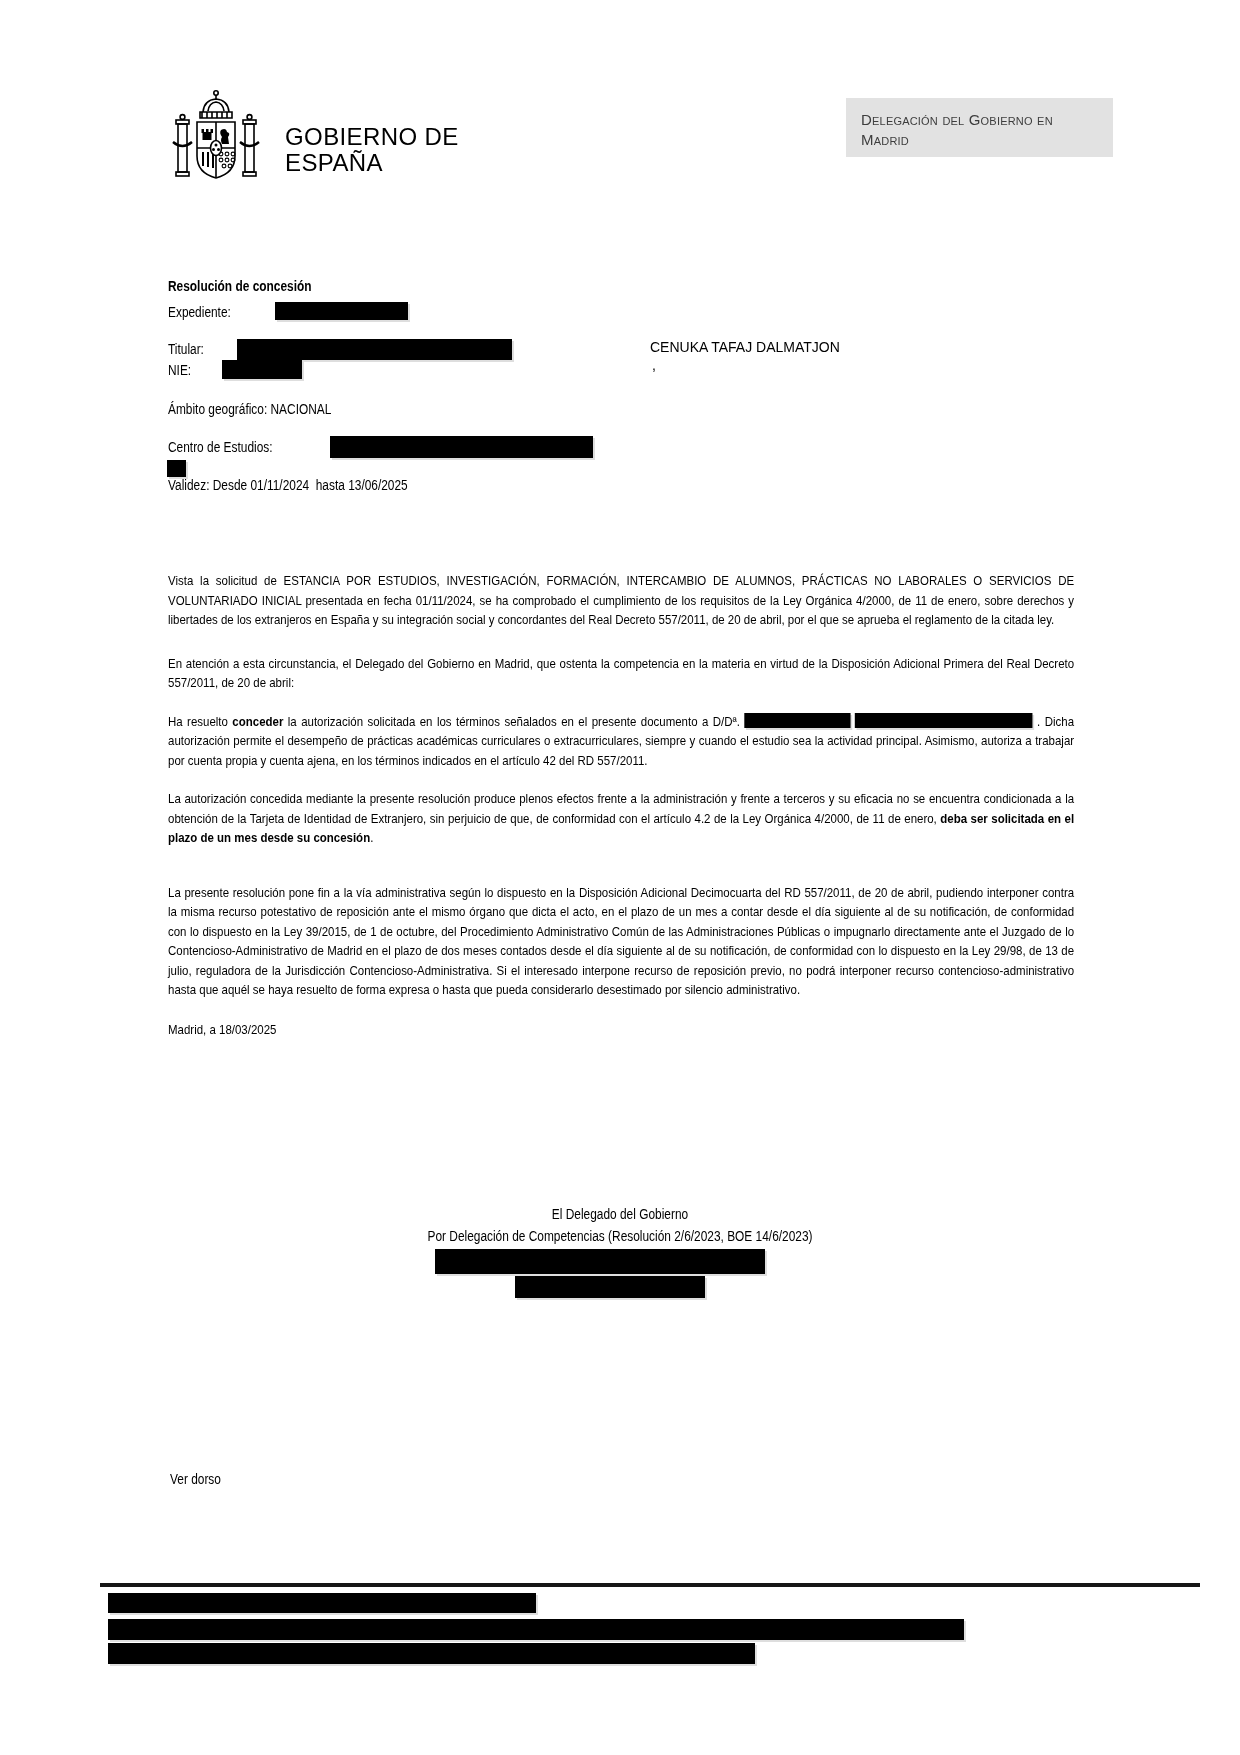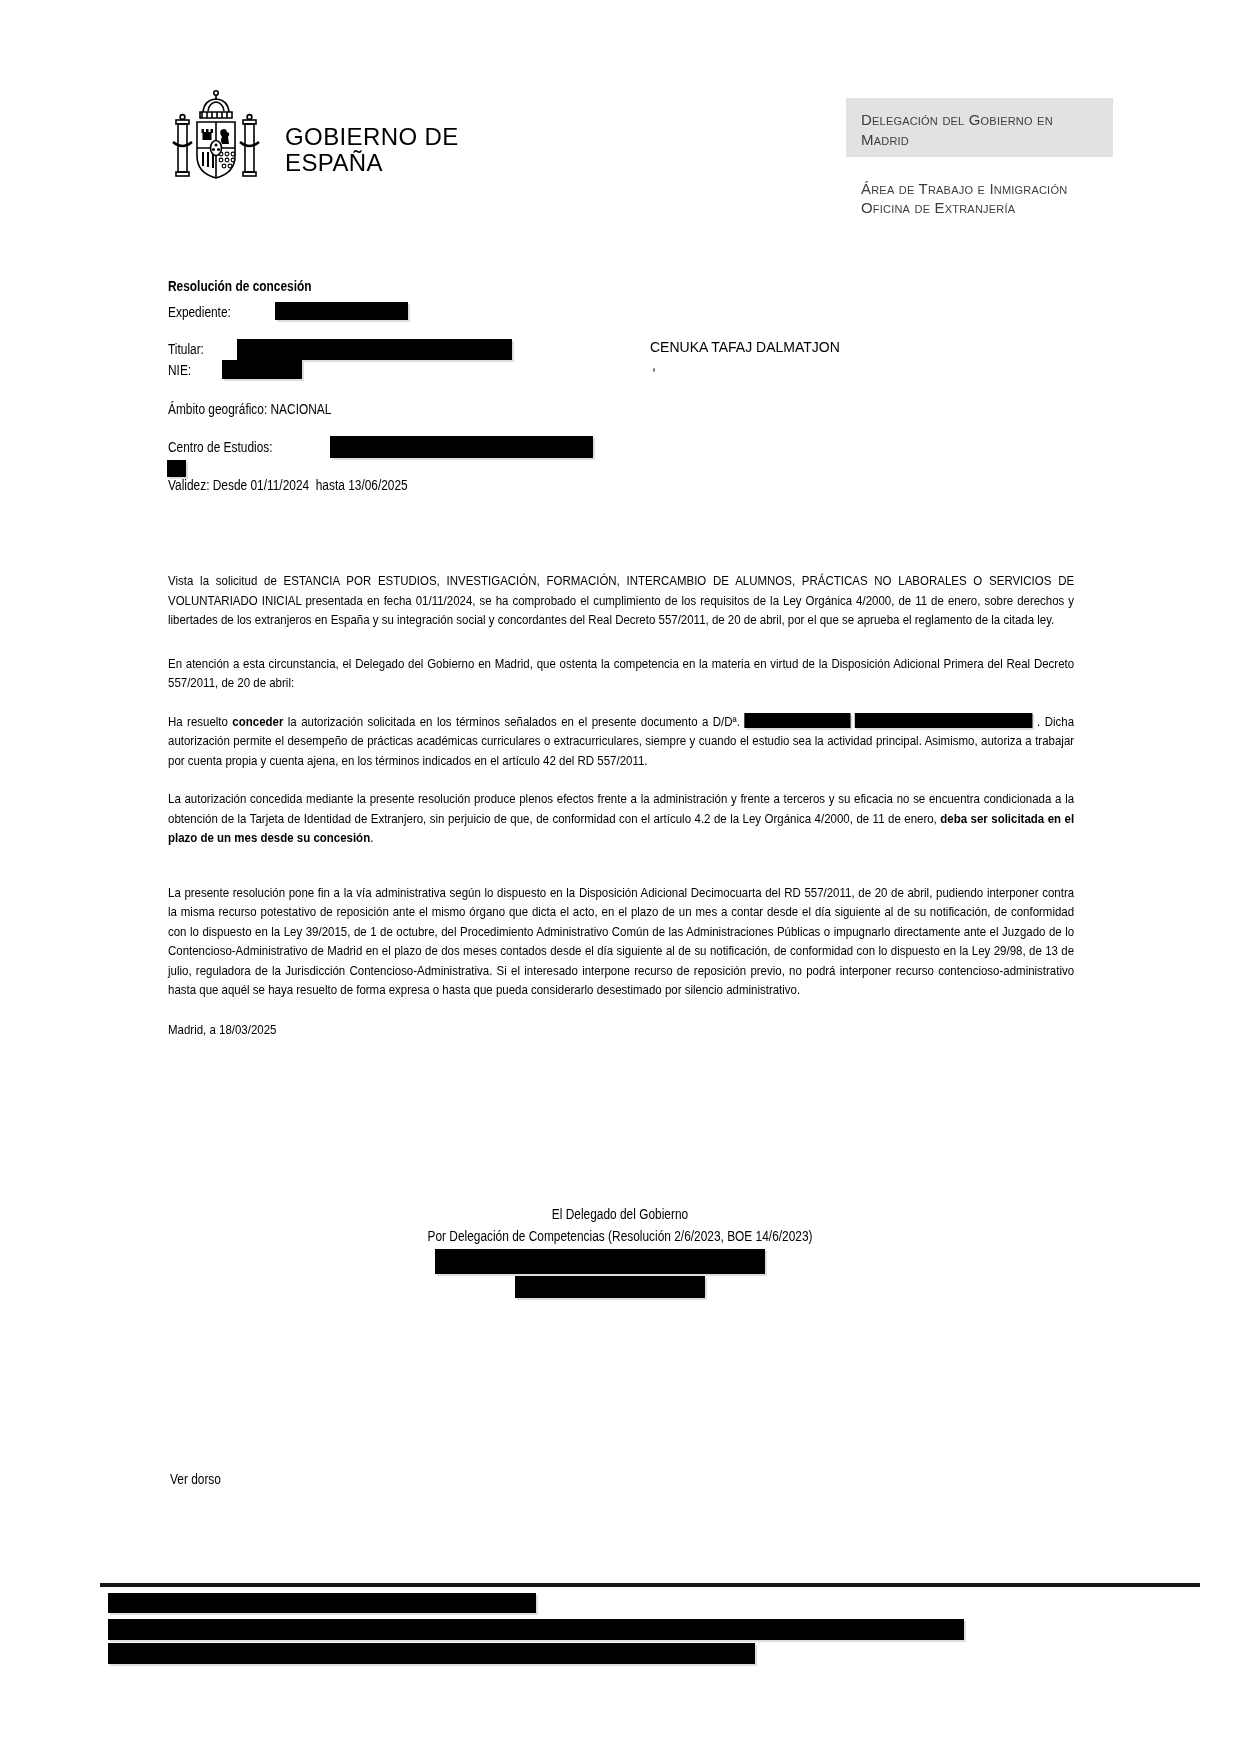--- a/index.html
+++ b/index.html
@@ -127,24 +127,20 @@
   </div>
 
   <div class="abs wordmark">
     <div>GOBIERNO DE</div>
     <div>ESPAÑA</div>
   </div>
 
   <div class="abs org-box">
     <div class="smallcaps">Delegación del Gobierno en Madrid</div>
   </div>
-  <div class="abs org-sub smallcaps">
-    <div>Área de Trabajo e Inmigración</div>
-    <div>Oficina de Extranjería</div>
-  </div>
 
   <div class="abs label narrow bold" style="left:168px; top:277px;">Resolución de concesión</div>
 
   <div class="abs label narrow" style="left:168px; top:303px;">Expediente:</div>
   <div class="abs redact" style="left:275px; top:302px; width:133px; height:18px;"></div>
 
   <div class="abs label narrow" style="left:168px; top:340px;">Titular:</div>
   <div class="abs redact" style="left:237px; top:339px; width:275px; height:21px;"></div>
 
   <div class="abs label" style="left:650px; top:338px;">CENUKA TAFAJ DALMATJON</div>

